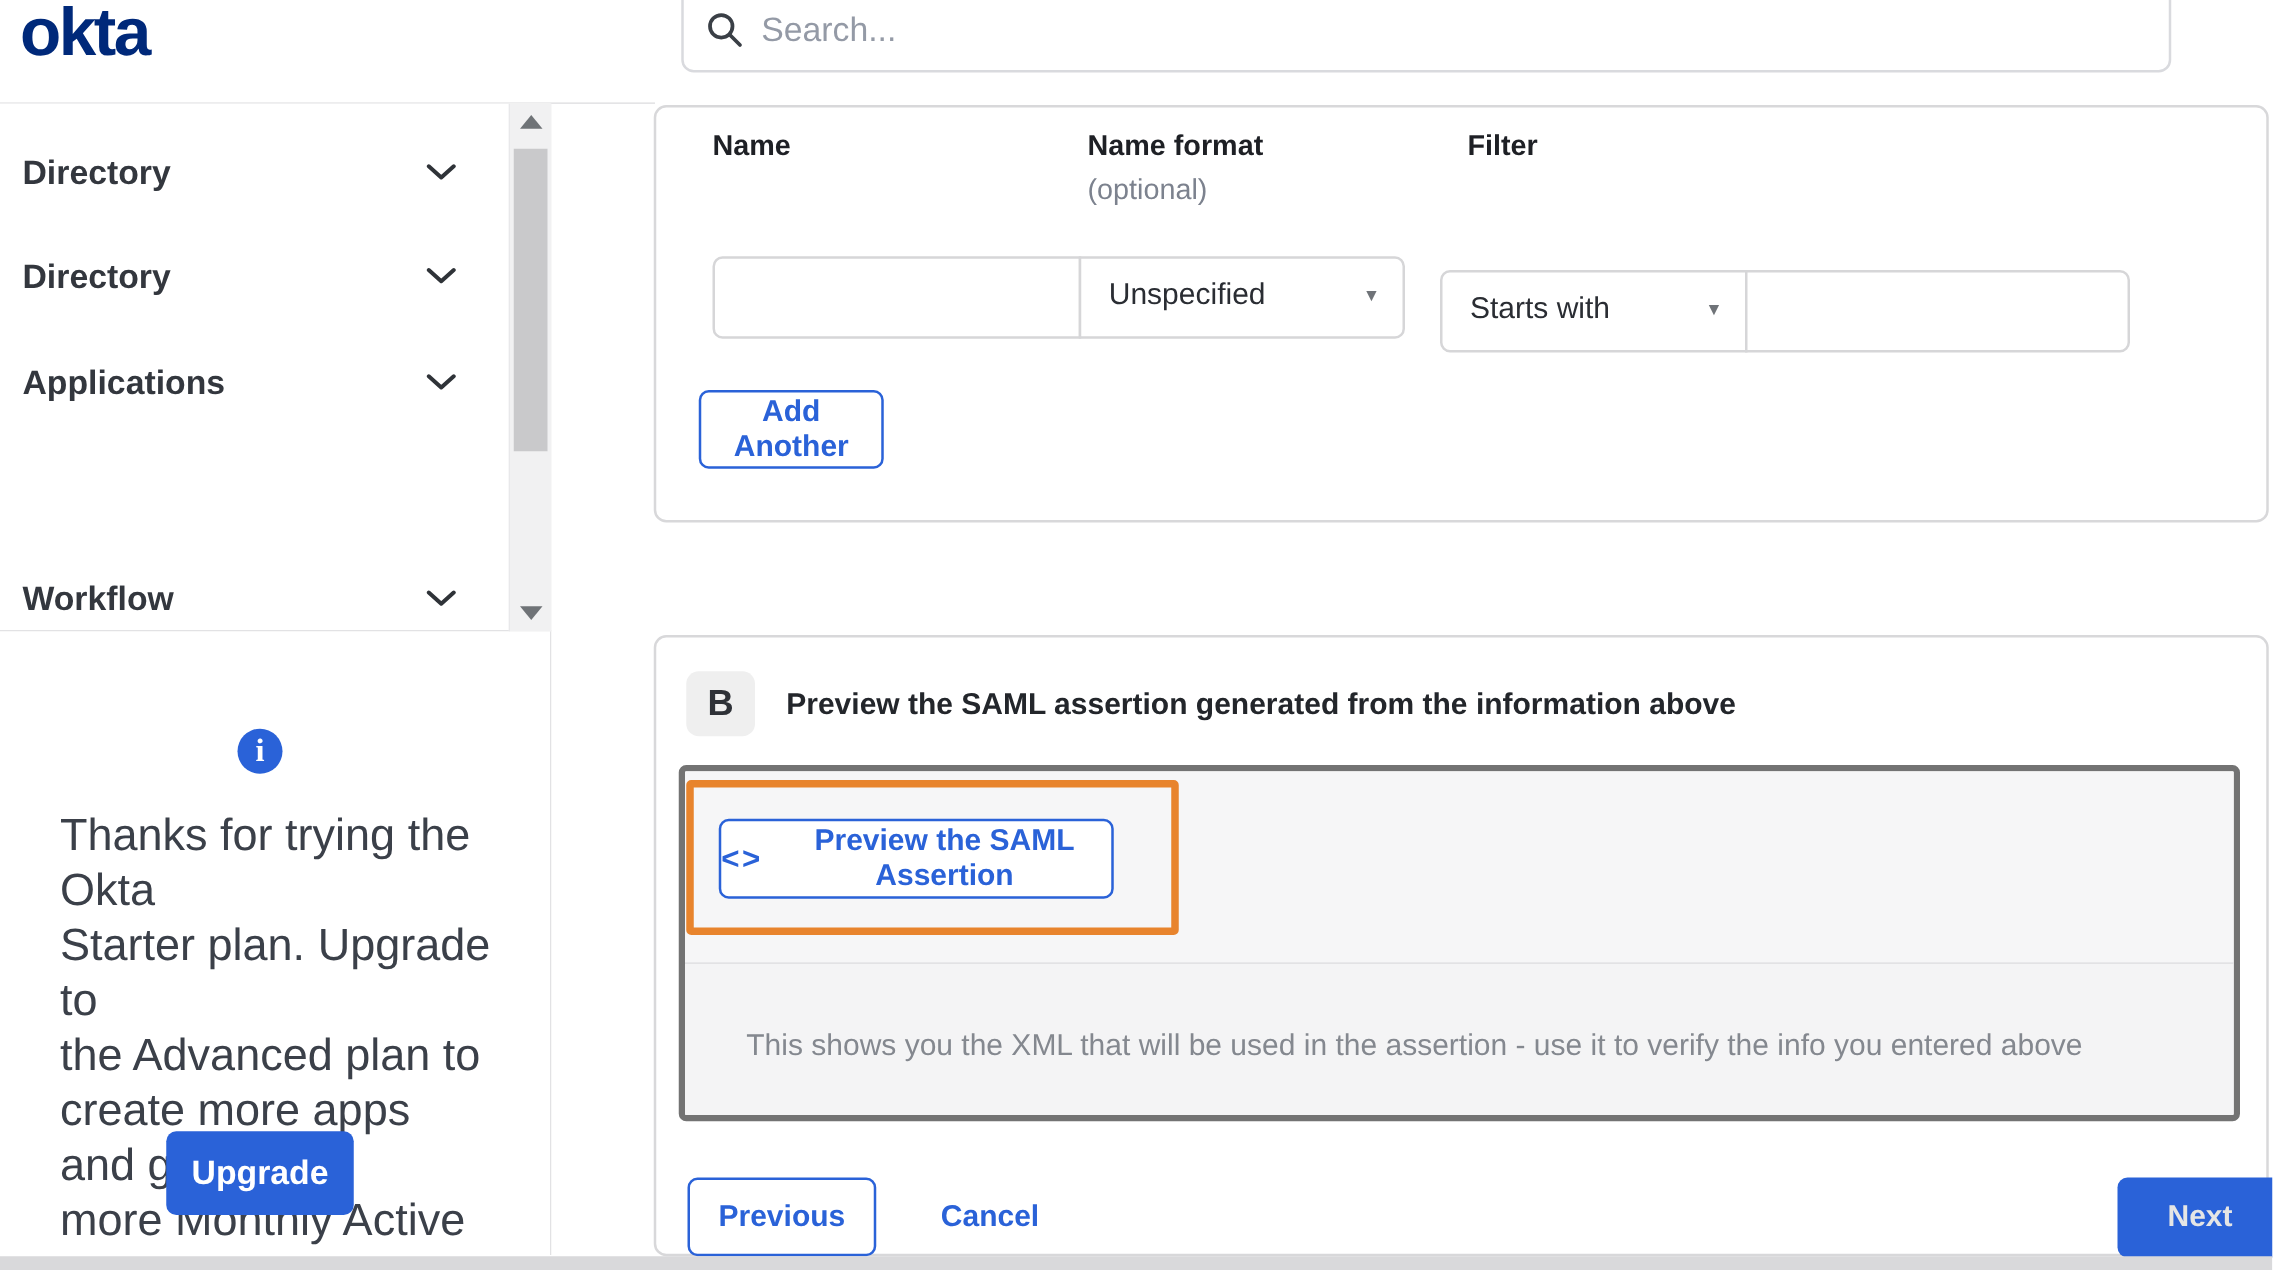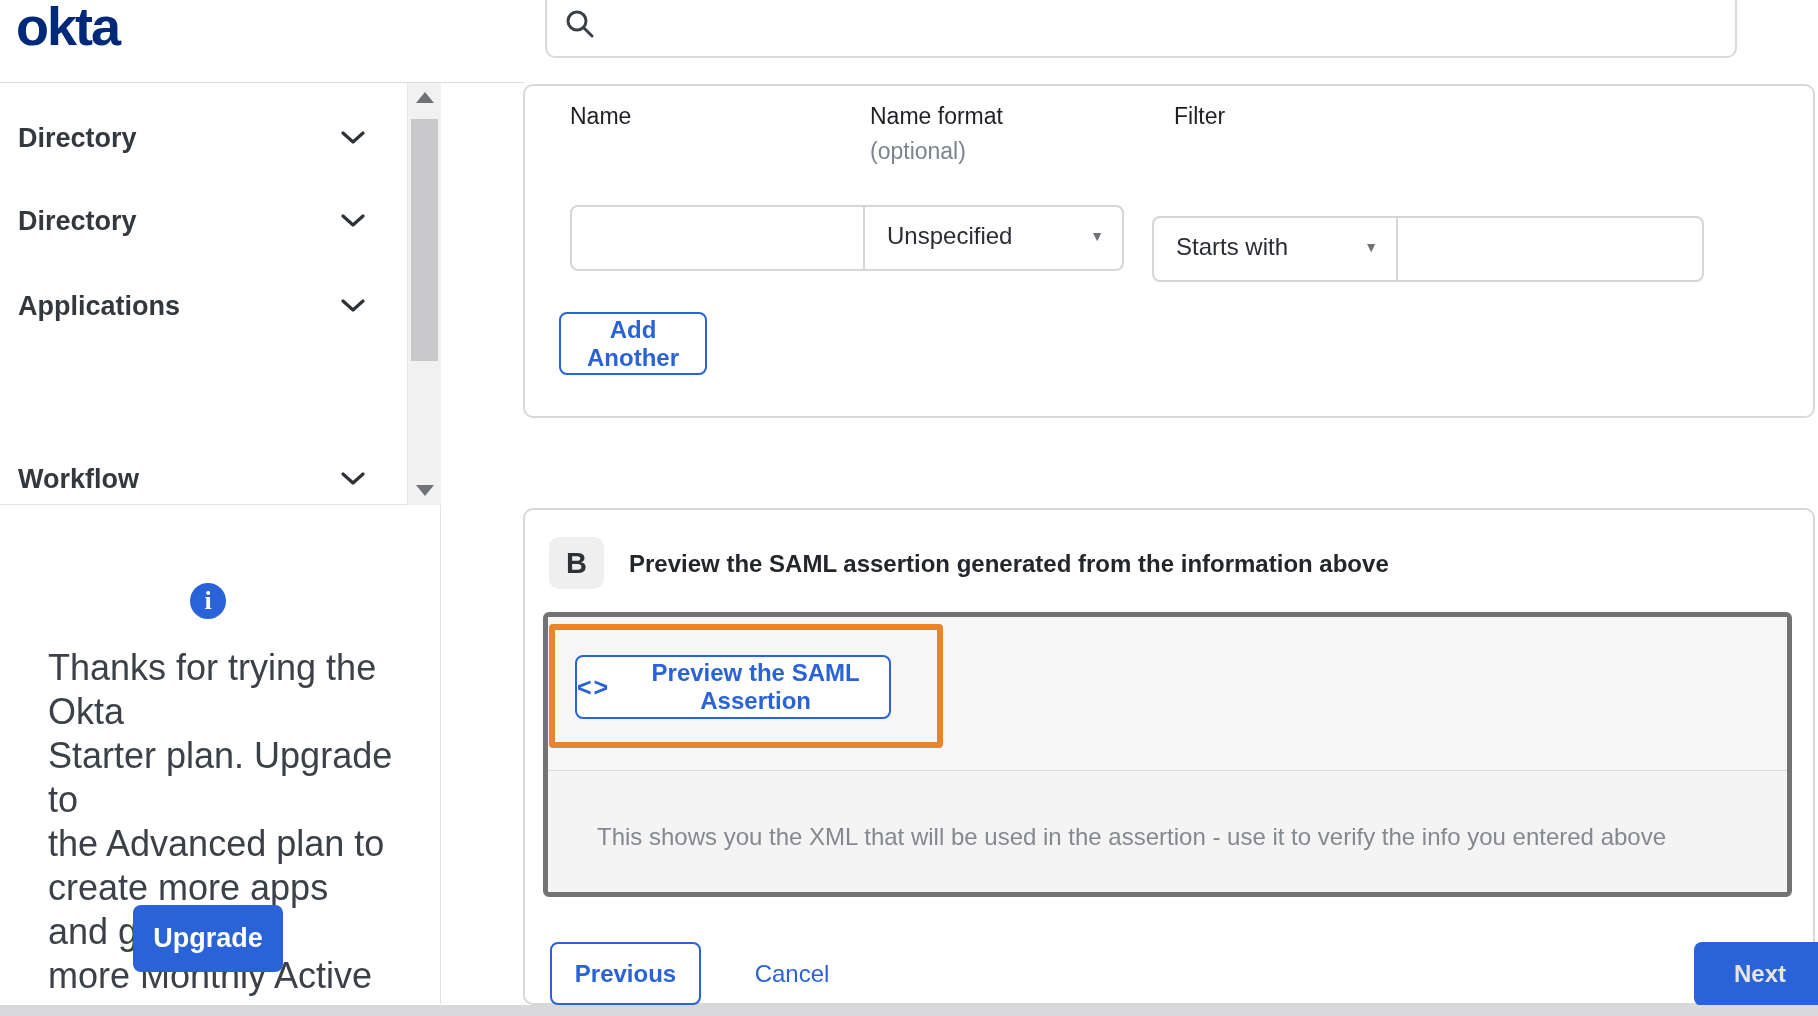--- a/index.html
+++ b/index.html
@@ -74,21 +74,21 @@
     background:#2a62d8; border:none; border-radius:8px; color:#fff;
     font-size:27px; font-weight:700; display:flex; align-items:center; justify-content:center;
     cursor:pointer; font-family:"Liberation Sans", sans-serif;
   }
 
   
   .card1 {
     position:absolute; left:523px; top:84px; width:1292px; height:334px;
     background:#fff; border:2px solid #d8d8da; border-radius:10px;
   }
-  .lbl { position:absolute; font-size:23px; font-weight:400; color:#1e2025; }
+  .lbl { position:absolute; font-size:23px; font-weight:700; color:#1e2025; }
   .lbl-optional { position:absolute; font-size:23px; font-weight:400; color:#7c828e; }
 
   .combo { position:absolute; display:flex; }
   .txt-input {
     width:295px; height:66px; background:#fff; border:2px solid #d6d6d8;
     border-radius:8px 0 0 8px; outline:none; font-size:24px; color:#2a2d33;
     padding:0 16px; font-family:"Liberation Sans", sans-serif;
   }
   .txt-input.right { width:308px; border-radius:0 8px 8px 0; margin-left:-2px; }
   .select {
@@ -135,21 +135,21 @@
     border:6px solid #e8842d; border-radius:4px; pointer-events:none; z-index:5;
   }
   .preview-btn {
     position:absolute; left:50px; top:145px; width:316px; height:64px; z-index:6; gap:12px;
   }
   .code-glyph { font-size:25px; font-weight:700; letter-spacing:2px; }
 
   .footer-prev { position:absolute; left:25px;  top:432px; width:151px; height:63px; }
   .footer-cancel {
     position:absolute; left:212px; top:432px; width:110px; height:63px;
-    background:transparent; border:none; color:#2a62d8; font-size:24px; font-weight:400;
+    background:transparent; border:none; color:#2a62d8; font-size:24px; font-weight:700;
     cursor:pointer; font-family:"Liberation Sans", sans-serif;
   }
   .footer-next {
     position:absolute; left:1169px; top:432px; width:132px; height:64px;
     background:#2a62d8; border:none; border-radius:8px; color:#e5e5e5;
     font-size:24px; font-weight:700; cursor:pointer; font-family:"Liberation Sans", sans-serif;
   }
 
   .bottom-strip {
     position:absolute; left:0; top:1005px; width:1818px; height:11px; background:#d9d9db; z-index:9;
@@ -159,20 +159,21 @@
 <body>
 
 <div id="app">
 
   <div class="logo">okta</div>
   <div class="search-box">
     <svg width="30" height="30" viewBox="0 0 30 30">
       <circle cx="12" cy="12" r="9" fill="none" stroke="#3a3f46" stroke-width="3"></circle>
       <line x1="19" y1="19" x2="27" y2="27" stroke="#3a3f46" stroke-width="3" stroke-linecap="round"></line>
     </svg>
+    <input class="search-input" type="text" placeholder="Search..." style="">
   </div>
   <div class="header-divider"></div>
 
   <div class="sidebar">
     <div class="nav">
       <div class="nav-item" style="top:38px">
         <span>Directory</span>
         <svg width="24" height="14" viewBox="0 0 24 14">
             <polyline points="2,2 12,11 22,2" fill="none" stroke="#2f3338" stroke-width="3.2" stroke-linecap="round" stroke-linejoin="round"></polyline>
           </svg>

